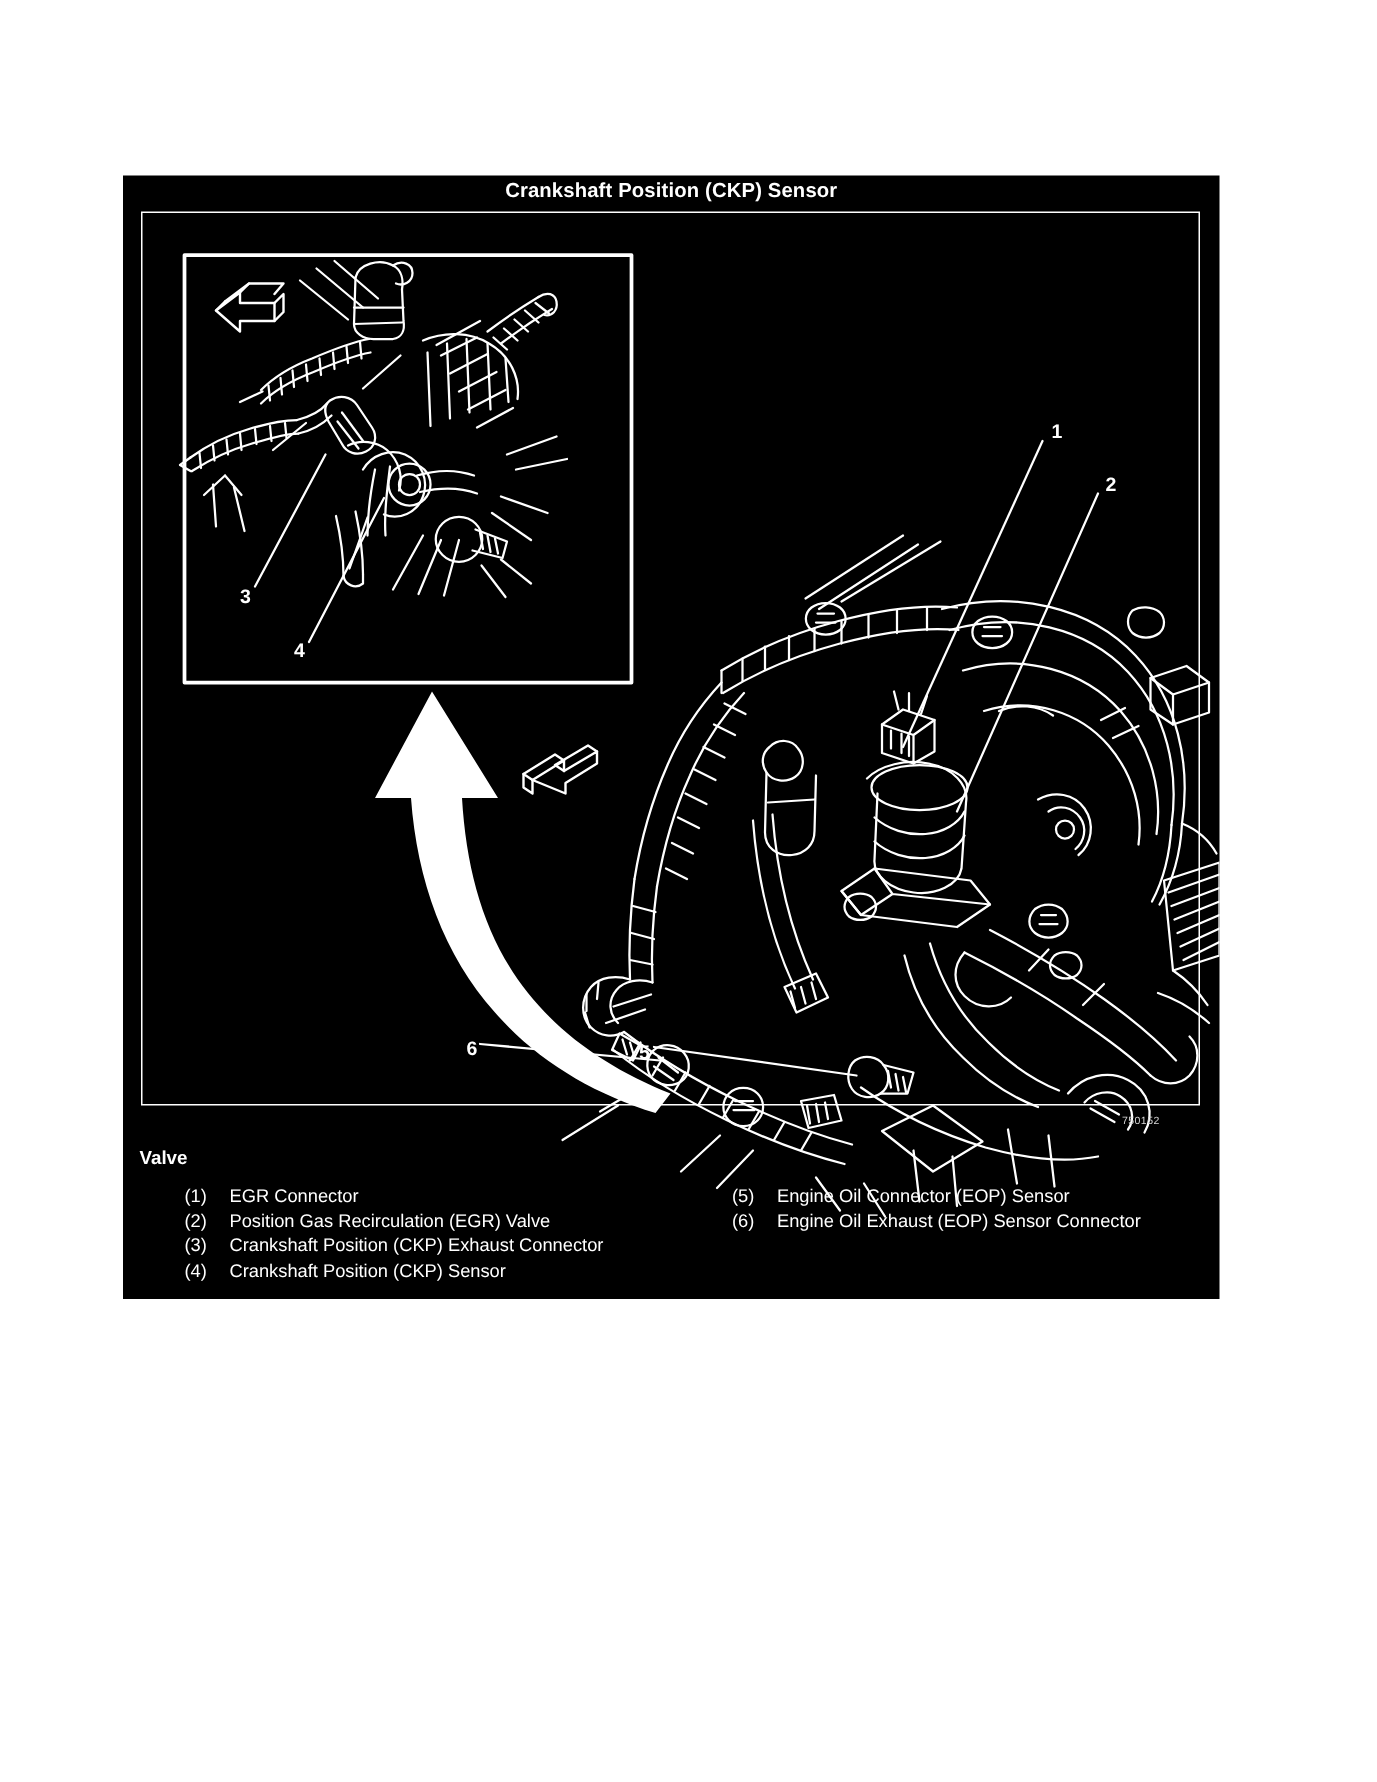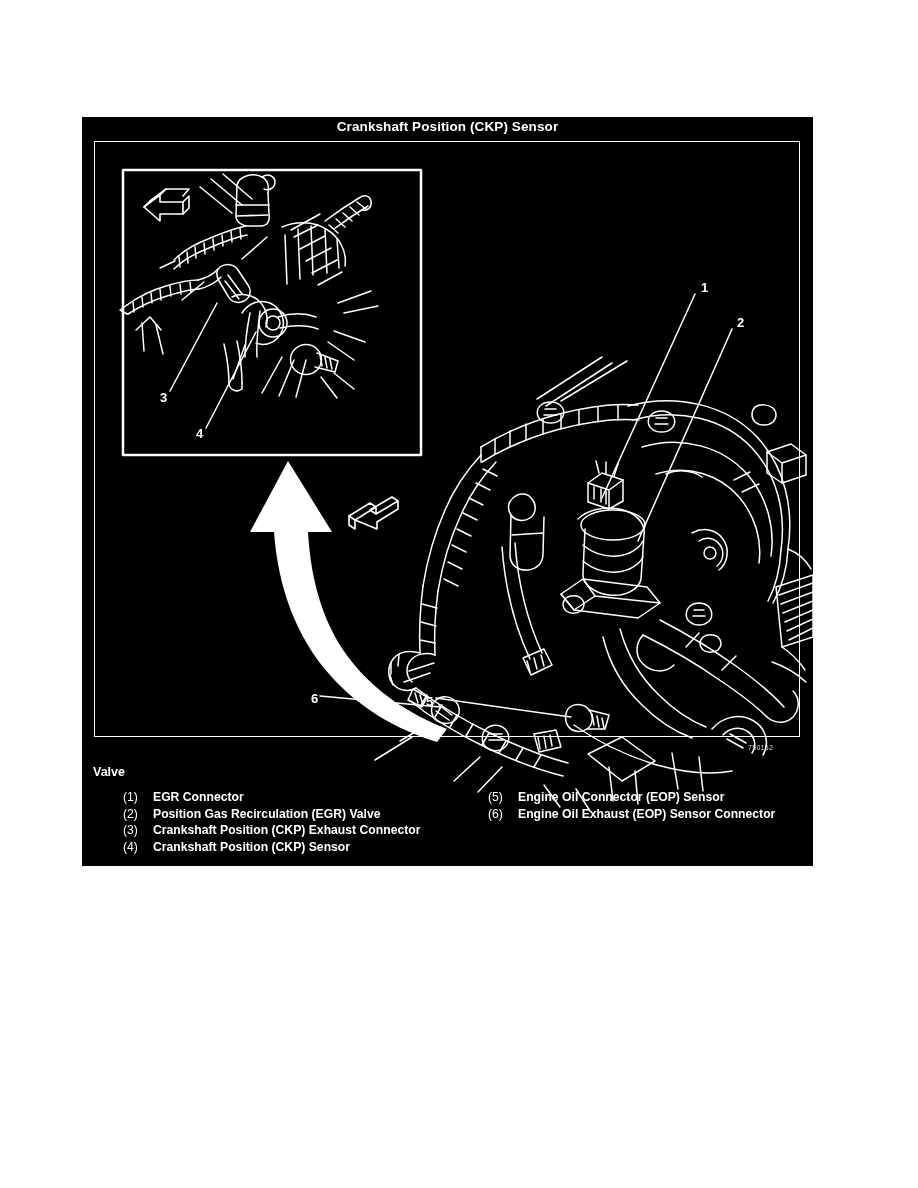--- a/index.html
+++ b/index.html
@@ -107,21 +107,20 @@
     margin-bottom: 1px;
     font-family: "Liberation Sans", sans-serif;
   }
   .legend-num {
     width: 30px;
     flex: 0 0 30px;
     text-align: left;
   }
   .legend-label {
     flex: 1 1 auto;
-    font-weight: bold;
   }
 
   
   .callout {
     position: absolute;
     color: #ffffff;
     font-size: 13px;
     font-weight: bold;
     font-family: "Liberation Sans", sans-serif;
     line-height: 1;

